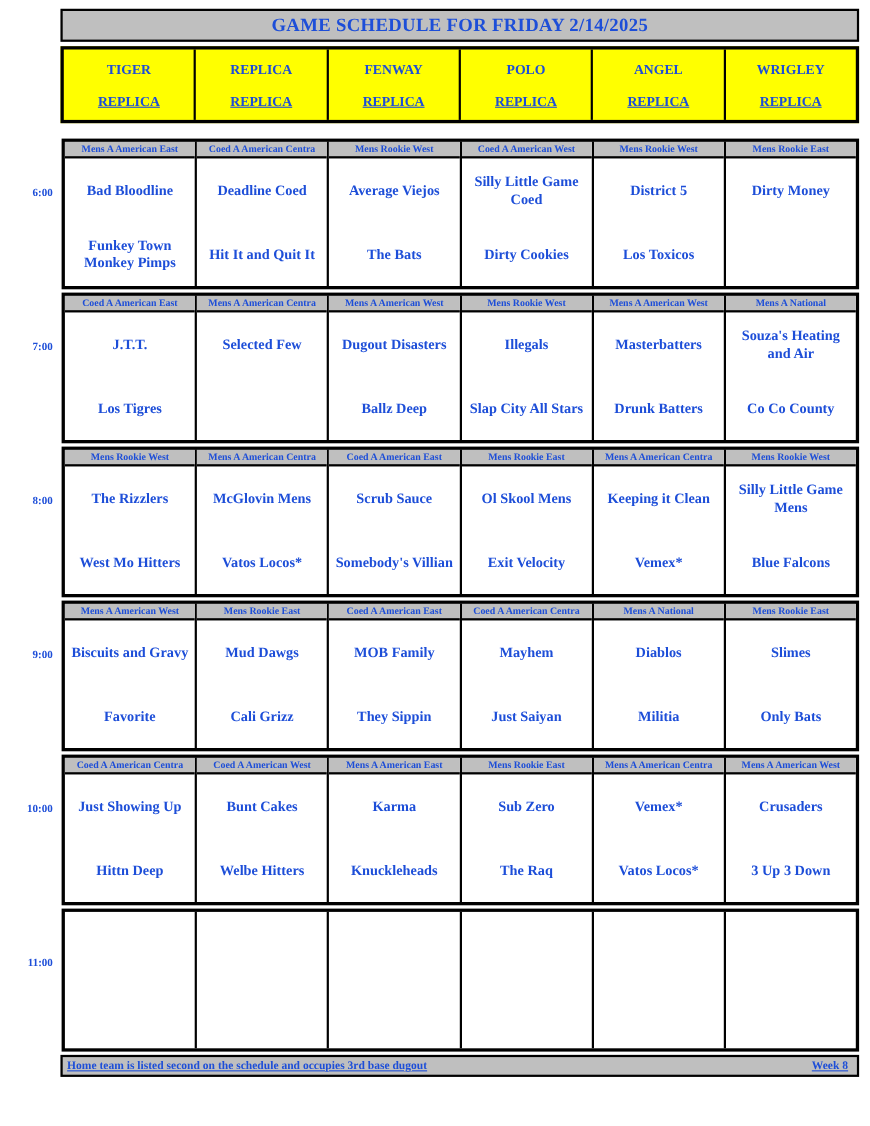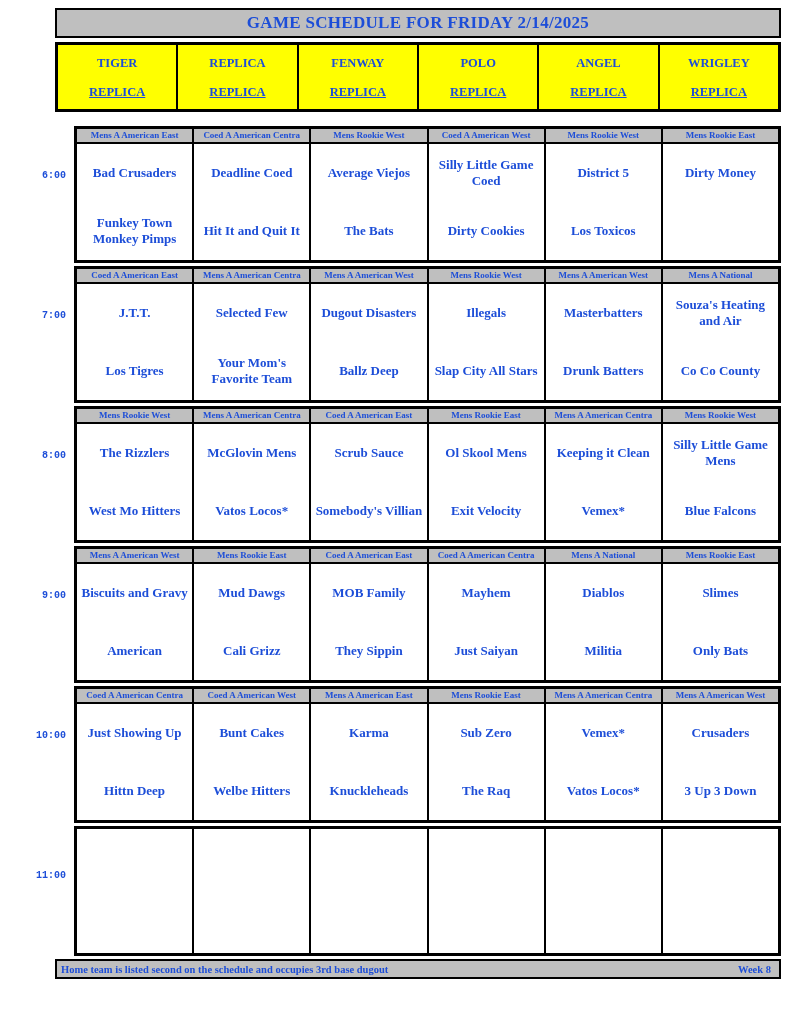--- a/index.html
+++ b/index.html
@@ -22,40 +22,40 @@
   }
 
   .header-row { margin-bottom: 14px; }
   .venues { flex: 1; display: flex; border: 3px solid #000; background: #ffff00; height: 70px; }
   .venue { flex: 1; border-right: 2px solid #000; text-align: center; font-weight: 700; font-size: 12.5px; padding-top: 11px; }
   .venue:last-child { border-right: 0; }
   .venue-line + .venue-line { margin-top: 14px; text-decoration: underline; }
 
   .block-row { display: flex; margin-bottom: 3px; }
   .time-cell {
-    width: 74px; flex: none; text-align: right; padding-right: 8px;
-    font-weight: 700; font-size: 10px; padding-top: 44px; font-family: Liberation Mono, monospace;
+    width: 56px; flex: none; text-align: right; padding-right: 8px;
+    font-weight: 700; font-size: 10px; padding-top: 44px;
   }
   .block { flex: 1; display: flex; border: 3px solid #000; background: #fff; }
   .col { flex: 1; display: flex; flex-direction: column; border-right: 2px solid #000; min-width: 0; }
   .col:last-child { border-right: 0; }
   .division {
     height: 15px; background: #bfbfbf; border-bottom: 2px solid #000;
     font-size: 9px; font-weight: 700; text-align: center; line-height: 13px;
     white-space: nowrap; overflow: hidden;
   }
   .team {
     height: 58px; display: flex; align-items: center; justify-content: center;
     text-align: center; font-weight: 700; font-size: 13px; line-height: 1.2;
     padding: 0 3px;
   }
   .block.empty { height: 130px; }
   .block.empty .col { height: 100%; }
 
-  .footer-row { margin-top: 3px; }
+  .footer-row { margin-top: 3px; text-decoration: underline; }
   .footer-bar {
     flex: 1; display: flex; justify-content: space-between; align-items: center;
     background: #bfbfbf; border: 2px solid #000; height: 20px;
     font-weight: 700; font-size: 10.5px; padding: 0 8px 0 4px;
   }
 </style>
 </head>
 <body>
 
 <div class="page">
@@ -94,21 +94,21 @@
         </div>
       </div>
   </div>
 
   <div id="blocks">
       <div class="block-row">
         <div class="time-cell">6:00</div>
         <div class="block">
           <div class="col">
             <div class="division">Mens A American East</div>
-            <div class="team">Bad Crusaders</div>
+            <div class="team">Bad Bloodline</div>
             <div class="team">Funkey Town Monkey Pimps</div>
           </div>
           <div class="col">
             <div class="division">Coed A American Centra</div>
             <div class="team">Deadline Coed</div>
             <div class="team">Hit It and Quit It</div>
           </div>
           <div class="col">
             <div class="division">Mens Rookie West</div>
             <div class="team">Average Viejos</div>
@@ -134,21 +134,20 @@
         <div class="time-cell">7:00</div>
         <div class="block">
           <div class="col">
             <div class="division">Coed A American East</div>
             <div class="team">J.T.T.</div>
             <div class="team">Los Tigres</div>
           </div>
           <div class="col">
             <div class="division">Mens A American Centra</div>
             <div class="team">Selected Few</div>
-            <div class="team">Your Mom's Favorite Team</div>
           </div>
           <div class="col">
             <div class="division">Mens A American West</div>
             <div class="team">Dugout Disasters</div>
             <div class="team">Ballz Deep</div>
           </div>
           <div class="col">
             <div class="division">Mens Rookie West</div>
             <div class="team">Illegals</div>
             <div class="team">Slap City All Stars</div>
@@ -199,21 +198,21 @@
             <div class="team">Blue Falcons</div>
           </div>
         </div>
       </div>
       <div class="block-row">
         <div class="time-cell">9:00</div>
         <div class="block">
           <div class="col">
             <div class="division">Mens A American West</div>
             <div class="team">Biscuits and Gravy</div>
-            <div class="team">American</div>
+            <div class="team">Favorite</div>
           </div>
           <div class="col">
             <div class="division">Mens Rookie East</div>
             <div class="team">Mud Dawgs</div>
             <div class="team">Cali Grizz</div>
           </div>
           <div class="col">
             <div class="division">Coed A American East</div>
             <div class="team">MOB Family</div>
             <div class="team">They Sippin</div>

